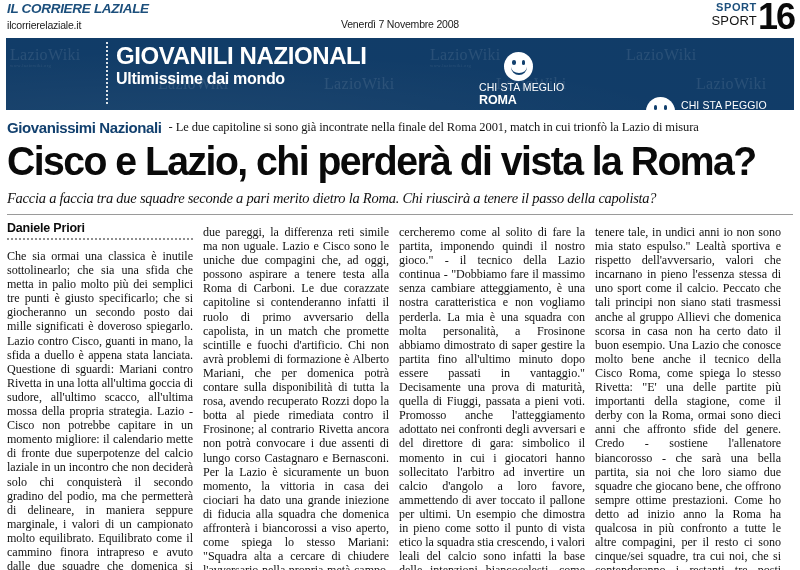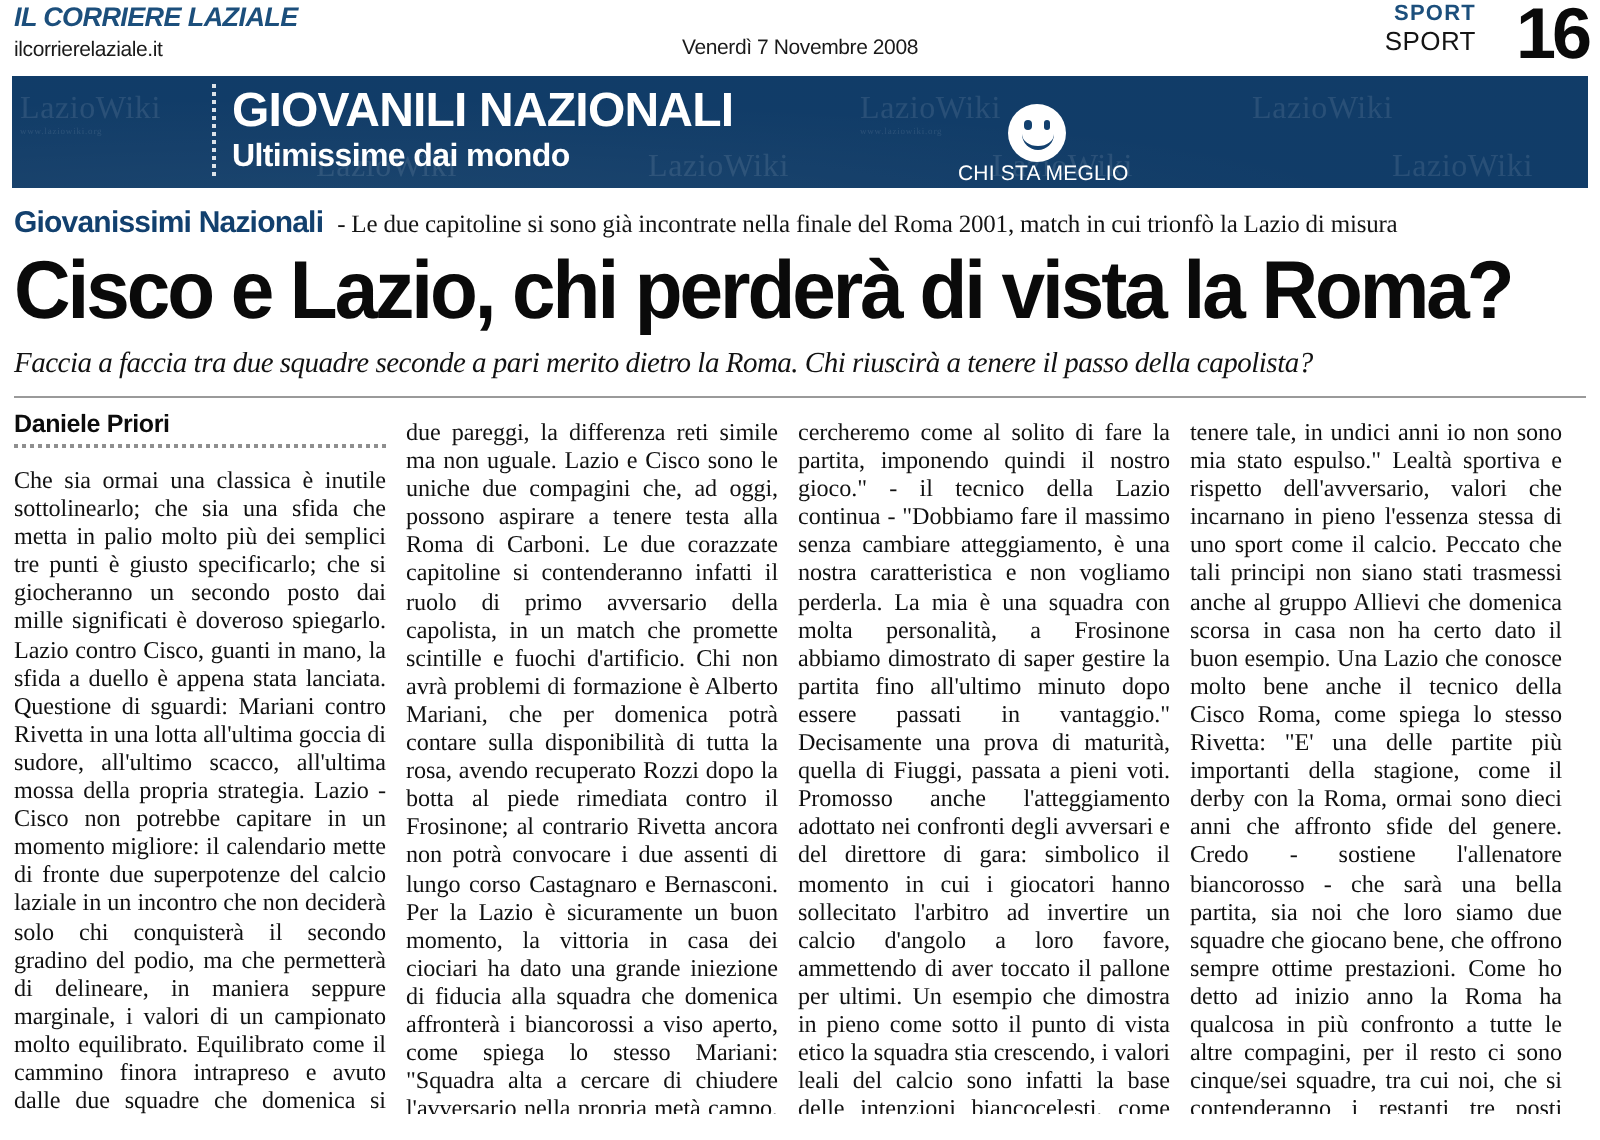--- a/index.html
+++ b/index.html
@@ -58,21 +58,21 @@
   }
   .mast-right {
     position: absolute;
     right: 6px;
     top: 1px;
     display: flex;
     align-items: flex-start;
   }
   .mast-right .labels {
     text-align: right;
-    margin-right: 20px;
+    margin-right: 1px;
     padding-top: 1px;
   }
   .mast-sport {
     font-family: "Liberation Sans", sans-serif;
     font-weight: bold;
     font-size: 11px;
     color: #1c4f7c;
     line-height: 11px;
     letter-spacing: 0.6px;
   }
@@ -89,21 +89,21 @@
     font-size: 36px;
     line-height: 32px;
     color: #0a0a0a;
     letter-spacing: -2px;
   }
 
   
   .banner {
     position: relative;
     margin: 0 6px;
-    height: 56px;
+    height: 72px;
     background: #12406e;
     background-image:
       linear-gradient(0deg, rgba(0,0,0,0.06), rgba(0,0,0,0.06)),
       radial-gradient(ellipse at 20% 120%, rgba(255,255,255,0.05), rgba(255,255,255,0) 60%);
     overflow: hidden;
   }
   .wm {
     position: absolute;
     font-family: "Liberation Serif", serif;
     color: rgba(255,255,255,0.10);
@@ -212,21 +212,21 @@
     font-size: 12.5px;
     color: #ffffff;
     line-height: 14px;
     letter-spacing: -0.1px;
   }
 
   
   .kicker {
     margin: 9px 7px 0 7px;
     display: flex;
-    align-items: flex-end;
+    align-items: center;
   }
   .kicker-label {
     font-family: "Liberation Sans", sans-serif;
     font-weight: bold;
     font-size: 15px;
     color: #12406e;
     letter-spacing: -0.4px;
     margin-right: 7px;
   }
   .kicker-text {

